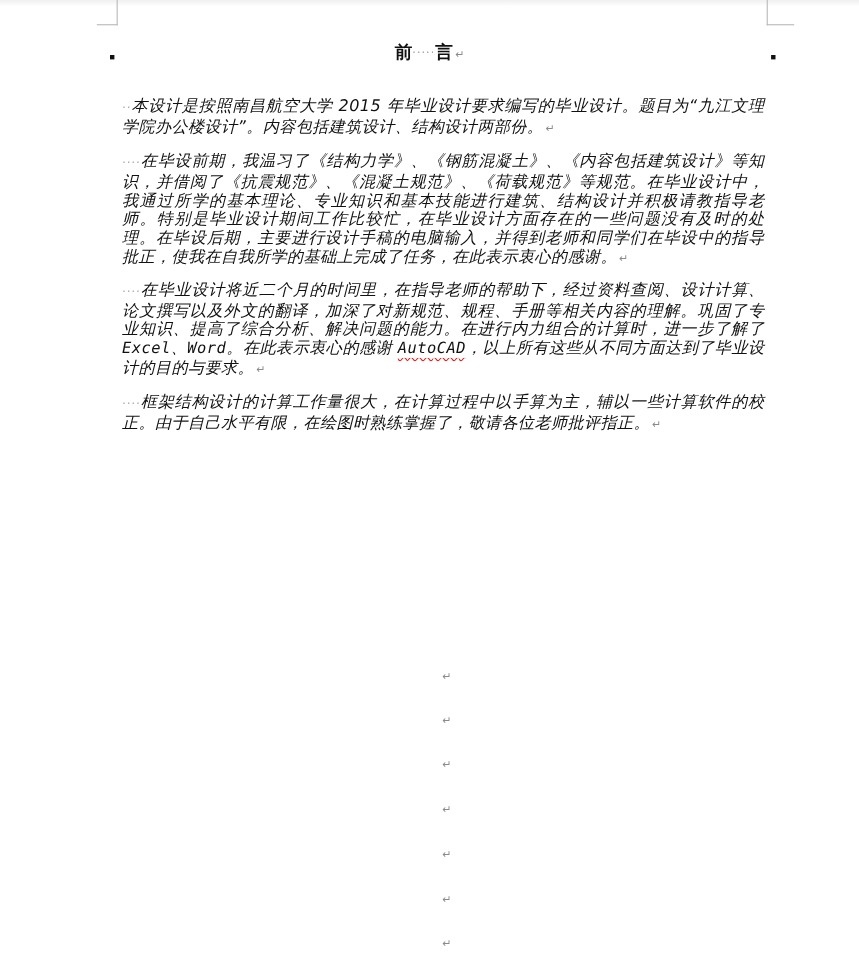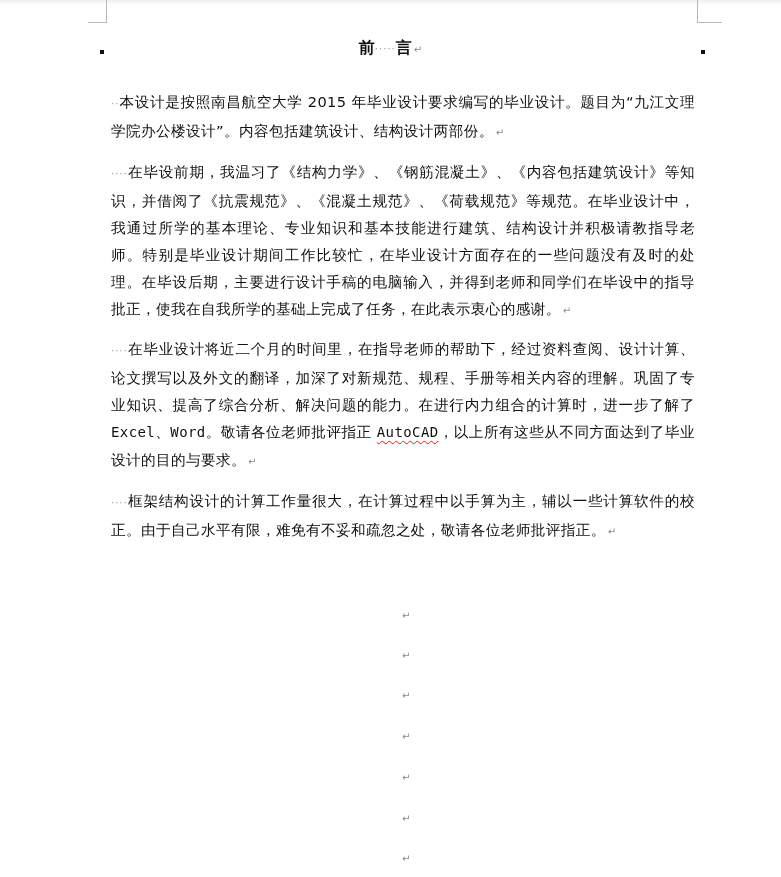--- a/index.html
+++ b/index.html
@@ -20,21 +20,21 @@
   .dot-left { left: 100px; top: 50px; }
   .dot-right { left: 701px; top: 50px; }
   .title {
     position: absolute; left: 0; width: 781px; top: 36px; text-align: center;
     font-size: 16px; font-weight: bold; letter-spacing: 0; line-height: 24px;
   }
   .title .dots { color: #9a9a9a; font-weight: normal; font-size: 10px; letter-spacing: 1px; vertical-align: middle; }
   .pm { color: #8a8a8a; font-size: 10px; font-weight: normal; margin-left: 2px; }
   .body-text {
     position: absolute; left: 111px; top: 88px; width: 584px;
-    font-size: 14.6px; line-height: 27px; letter-spacing: 0.4px;
+    font-size: 14.6px; line-height: 17px; letter-spacing: 0.4px; font-style: italic;
   }
   .para { margin: 0 0 11.6px 0; text-align: justify; }
   .lead { color: #a0a0a0; font-size: 10px; letter-spacing: 1px; }
   .latin { font-family: "DejaVu Sans Mono", "Liberation Mono", monospace; font-size: 14px; }
   .squiggle { text-decoration: underline wavy #e02020; text-decoration-thickness: 1px; text-underline-offset: 3px; }
   .empty-marks { position: absolute; left: 402px; top: 606px; }
   .empty-mark { position: absolute; left: 0; color: #8a8a8a; font-size: 10px; line-height: 12px; }
 </style>
 </head>
 <body>
@@ -51,24 +51,24 @@
   </div>
 
   <div class="body-text">
     <p class="para">
       <span class="lead">··</span><span>本设计是按照南昌航空大学 2015 年毕业设计要求编写的毕业设计。题目为“九江文理学院办公楼设计”。内容包括建筑设计、结构设计两部份。</span><span class="pm">↵</span>
     </p>
     <p class="para">
       <span class="lead">····</span><span>在毕设前期，我温习了《结构力学》、《钢筋混凝土》、《内容包括建筑设计》等知识，并借阅了《抗震规范》、《混凝土规范》、《荷载规范》等规范。在毕业设计中，我通过所学的基本理论、专业知识和基本技能进行建筑、结构设计并积极请教指导老师。特别是毕业设计期间工作比较忙，在毕业设计方面存在的一些问题没有及时的处理。在毕设后期，主要进行设计手稿的电脑输入，并得到老师和同学们在毕设中的指导批正，使我在自我所学的基础上完成了任务，在此表示衷心的感谢。</span><span class="pm">↵</span>
     </p>
     <p class="para">
-      <span class="lead">····</span><span>在毕业设计将近二个月的时间里，在指导老师的帮助下，经过资料查阅、设计计算、论文撰写以及外文的翻译，加深了对新规范、规程、手册等相关内容的理解。巩固了专业知识、提高了综合分析、解决问题的能力。在进行内力组合的计算时，进一步了解了 </span><span class="latin">Excel</span><span>、</span><span class="latin">Word</span><span>。敬请各位老师批评指正 </span><span class="latin squiggle">AutoCAD</span><span>，以上所有这些从不同方面达到了毕业设计的目的与要求。</span><span class="pm">↵</span>
+      <span class="lead">····</span><span>在毕业设计将近二个月的时间里，在指导老师的帮助下，经过资料查阅、设计计算、论文撰写以及外文的翻译，加深了对新规范、规程、手册等相关内容的理解。巩固了专业知识、提高了综合分析、解决问题的能力。在进行内力组合的计算时，进一步了解了 </span><span class="latin">Excel</span><span>、</span><span class="latin">Word</span><span>。在此表示衷心的感谢 </span><span class="latin squiggle">AutoCAD</span><span>，以上所有这些从不同方面达到了毕业设计的目的与要求。</span><span class="pm">↵</span>
     </p>
     <p class="para">
-      <span class="lead">····</span><span>框架结构设计的计算工作量很大，在计算过程中以手算为主，辅以一些计算软件的校正。由于自己水平有限，难免有不妥和疏忽之处，敬请各位老师批评指正。</span><span class="pm">↵</span>
+      <span class="lead">····</span><span>框架结构设计的计算工作量很大，在计算过程中以手算为主，辅以一些计算软件的校正。由于自己水平有限，在绘图时熟练掌握了，敬请各位老师批评指正。</span><span class="pm">↵</span>
     </p>
   </div>
 
   <div class="empty-marks">
     <span class="empty-mark" style="top:4px">↵</span>
     <span class="empty-mark" style="top:44px">↵</span>
     <span class="empty-mark" style="top:84px">↵</span>
     <span class="empty-mark" style="top:125px">↵</span>
     <span class="empty-mark" style="top:166px">↵</span>
     <span class="empty-mark" style="top:207px">↵</span>

